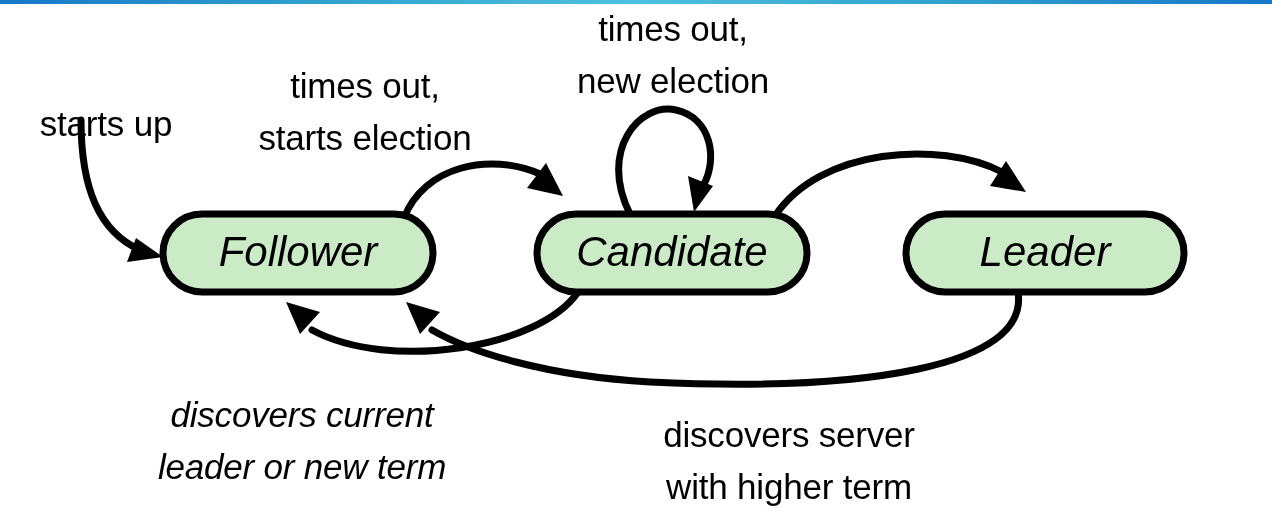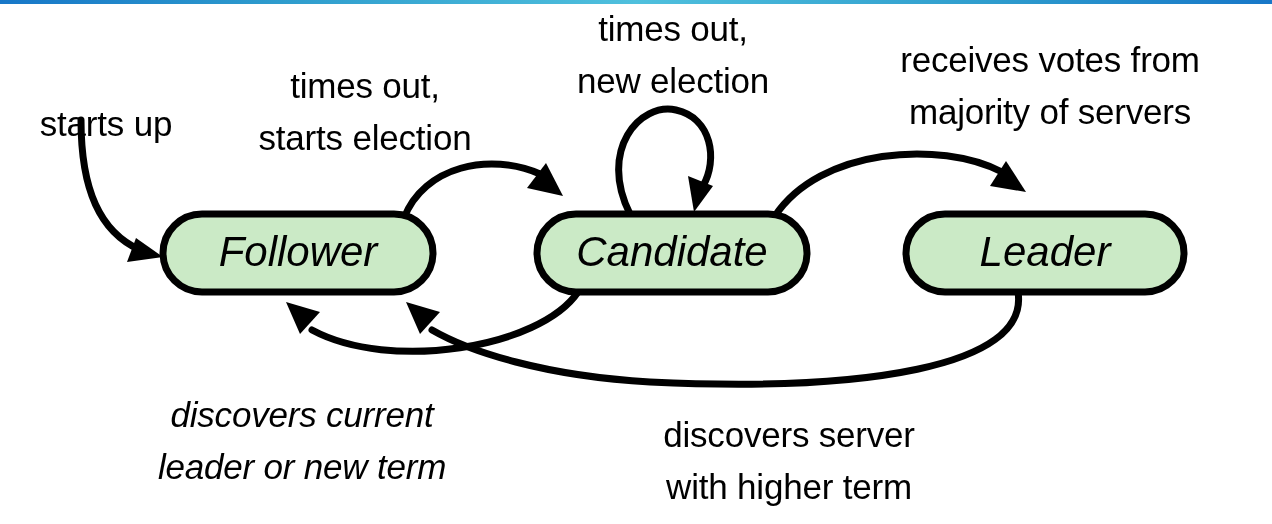--- a/index.html
+++ b/index.html
@@ -129,22 +129,20 @@
   </svg>
 
   <div class="edge-label" style="left:6px; top:66px; width:200px;margin-top:32px;">starts up</div>
 
   <div class="edge-label" style="left:200px; top:60px; width:330px;">times out,
 starts election</div>
 
   <div class="edge-label" style="left:528px; top:3px; width:290px;">times out,
 new election</div>
 
-  <div class="edge-label" style="left:840px; top:34px; width:420px;">receives votes from
-majority of servers</div>
 
   <div class="edge-label" style="left:102px; top:389px; width:400px;font-style:italic;">discovers current
 leader or new term</div>
 
   <div class="edge-label" style="left:604px; top:409px; width:370px;">discovers server
 with higher term</div>
 
 
 </div>
 

